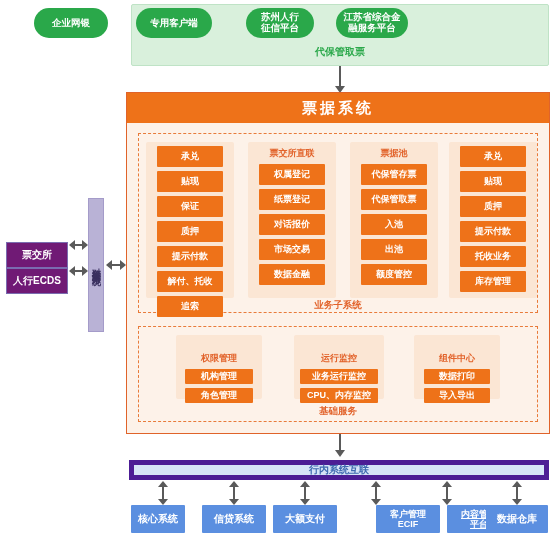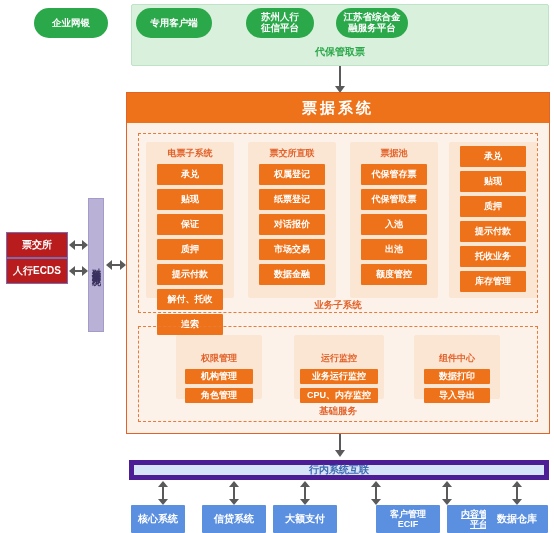--- a/index.html
+++ b/index.html
@@ -181,26 +181,27 @@
     writing-mode: vertical-rl;
     text-orientation: upright;
     letter-spacing: 1px;
     display: flex; align-items: center; justify-content: center;
   }
   .ext-box {
     position: absolute;
     left: 6px;
     width: 62px;
     height: 26px;
-    background: #b91c1c;
+    background: #701a75;
     border: 1px solid #7a6cb0;
     color: #ffffff;
     font-size: 10px;
     font-weight: bold;
     box-sizing: border-box;
+    margin-top: 10px;
   }
   #ext-box-0 { top: 232px; }
   #ext-box-1 { top: 256px; }
   #ext-box-1 { top: 258px; }
 
   
   .harrow { position: absolute; height: 2px; background: #5a5a5a; }
   .harrow::before, .harrow::after {
     content: ""; position: absolute; top: -4px;
     width: 0; height: 0;
@@ -285,21 +286,20 @@
 
 <div class="abs" id="conn-top"></div>
 <div class="abs" id="conn-top-arrow"></div>
 
 <div class="abs" id="bill-system"></div>
 <div class="abs ctr" id="bill-system-title">票据系统</div>
 
 <div class="abs" id="biz-wrap"></div>
 
 <div class="abs col" id="col-0">
-  <div class="col-title">电票子系统</div>
   <div class="chip">承兑</div>
   <div class="chip">贴现</div>
   <div class="chip">保证</div>
   <div class="chip">质押</div>
   <div class="chip">提示付款</div>
   <div class="chip">解付、托收</div>
   <div class="chip">追索</div>
 </div>
 
 <div class="abs col" id="col-1">

